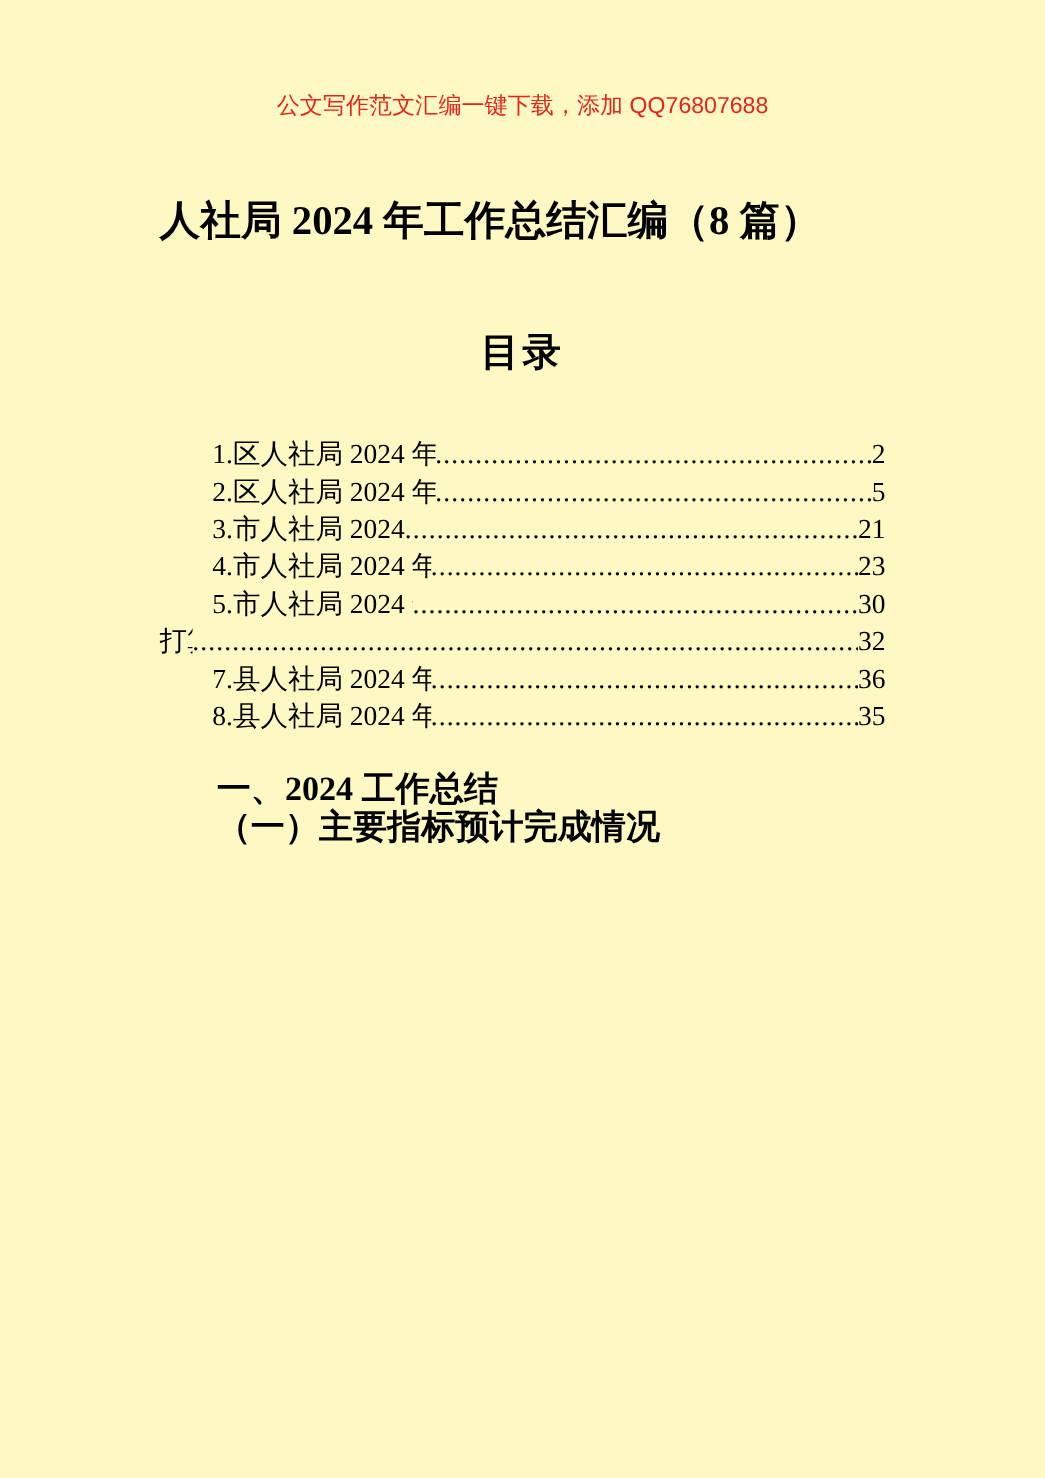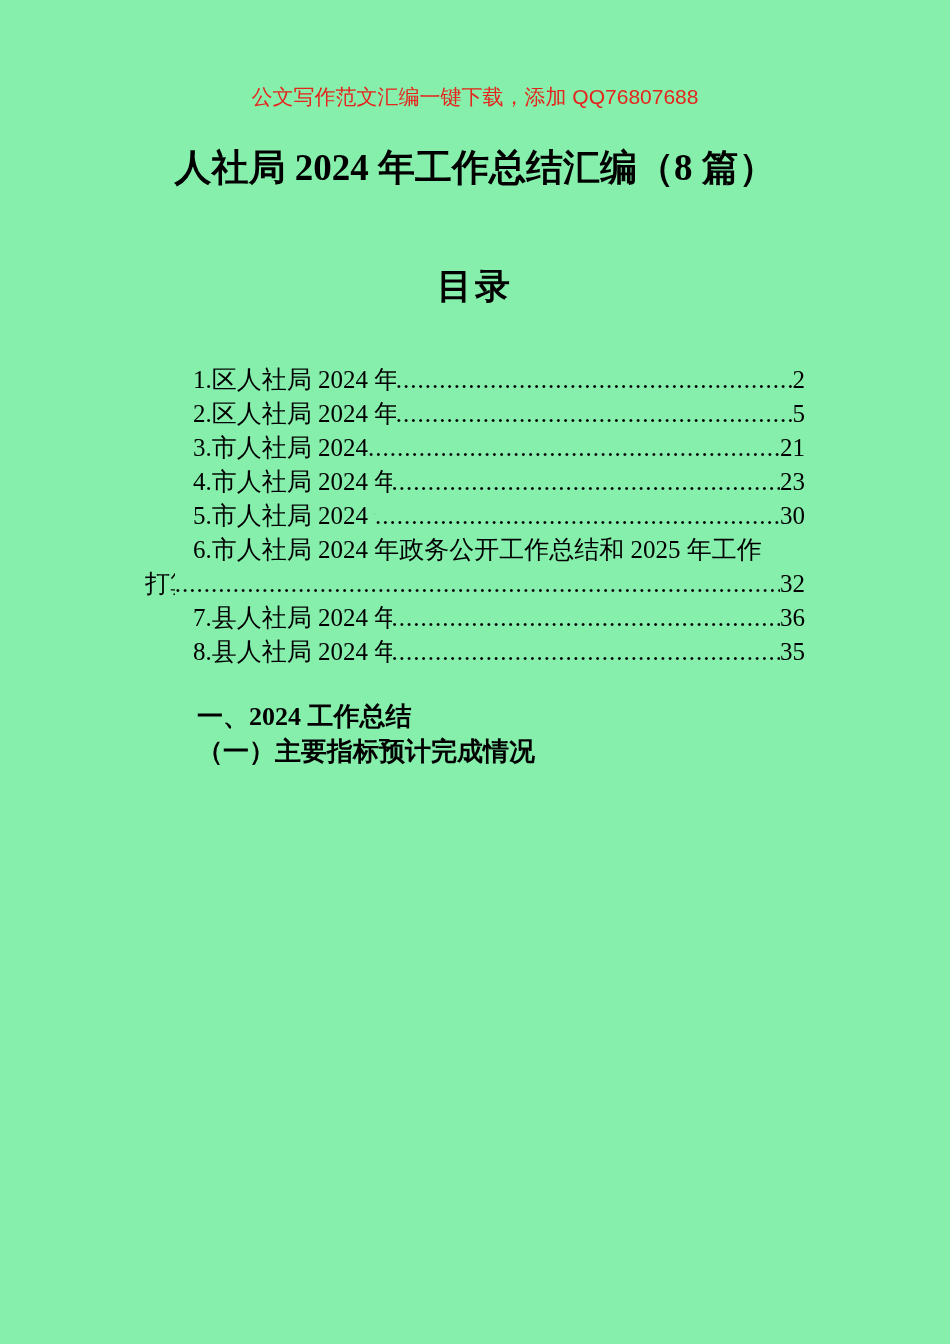--- a/index.html
+++ b/index.html
@@ -6,38 +6,37 @@
   body {
     background: #ffffff;
     font-family: "Liberation Serif", serif;
     color: #000000;
   }
   .page {
     position: relative;
     width: 950px;
     height: 1344px;
     box-sizing: border-box;
-    background: #86efac;
+    background: #fef9c3;
     padding: 86px 145px 0 145px;
     overflow: hidden;
   }
   .promo {
     text-align: center;
     font-family: "Liberation Sans", sans-serif;
     font-size: 21px;
     line-height: 22px;
     color: #e5241c;
     white-space: nowrap;
   }
   .doc-title {
-    margin-top: 37px;
+    margin-top: 71px;
     font-size: 37px;
     line-height: 46px;
     font-weight: bold;
-    text-align: center;
     white-space: nowrap;
   }
   .toc-heading {
     margin-top: 76px;
     font-size: 35px;
     line-height: 40px;
     font-weight: bold;
     text-align: center;
     letter-spacing: 3px;
   }
@@ -63,21 +62,21 @@
   .toc-page { flex: 0 0 auto; white-space: nowrap; }
   .article-title {
     margin-top: 82px;
     font-size: 37px;
     line-height: 68px;
     font-weight: bold;
     text-align: center;
   }
   .art-heading {
     margin-top: 30px;
-    font-size: 26px;
+    font-size: 31px;
     line-height: 35px;
     font-weight: bold;
     text-indent: 52px;
   }
   .art-heading.secondary { margin-top: 0; }
   .art-paragraph {
     margin: 0;
     font-size: 25px;
     line-height: 35px;
     text-align: justify;
@@ -120,23 +119,20 @@
       <span class="toc-leader">............................................................................................................................................</span>
       <span class="toc-page">23</span>
     </div>
 
     <div class="toc-row indent">
       <span class="toc-text">5.市人社局 2024 年政府信息公开工作总结</span>
       <span class="toc-leader">............................................................................................................................................</span>
       <span class="toc-page">30</span>
     </div>
 
-    <div class="toc-row indent">
-      <span class="toc-text">6.市人社局 2024 年政务公开工作总结和 2025 年工作</span>
-    </div>
 
     <div class="toc-row">
       <span class="toc-text">打算</span>
       <span class="toc-leader">............................................................................................................................................</span>
       <span class="toc-page">32</span>
     </div>
 
     <div class="toc-row indent">
       <span class="toc-text">7.县人社局 2024 年工作总结及 2025 年工作安排</span>
       <span class="toc-leader">............................................................................................................................................</span>

